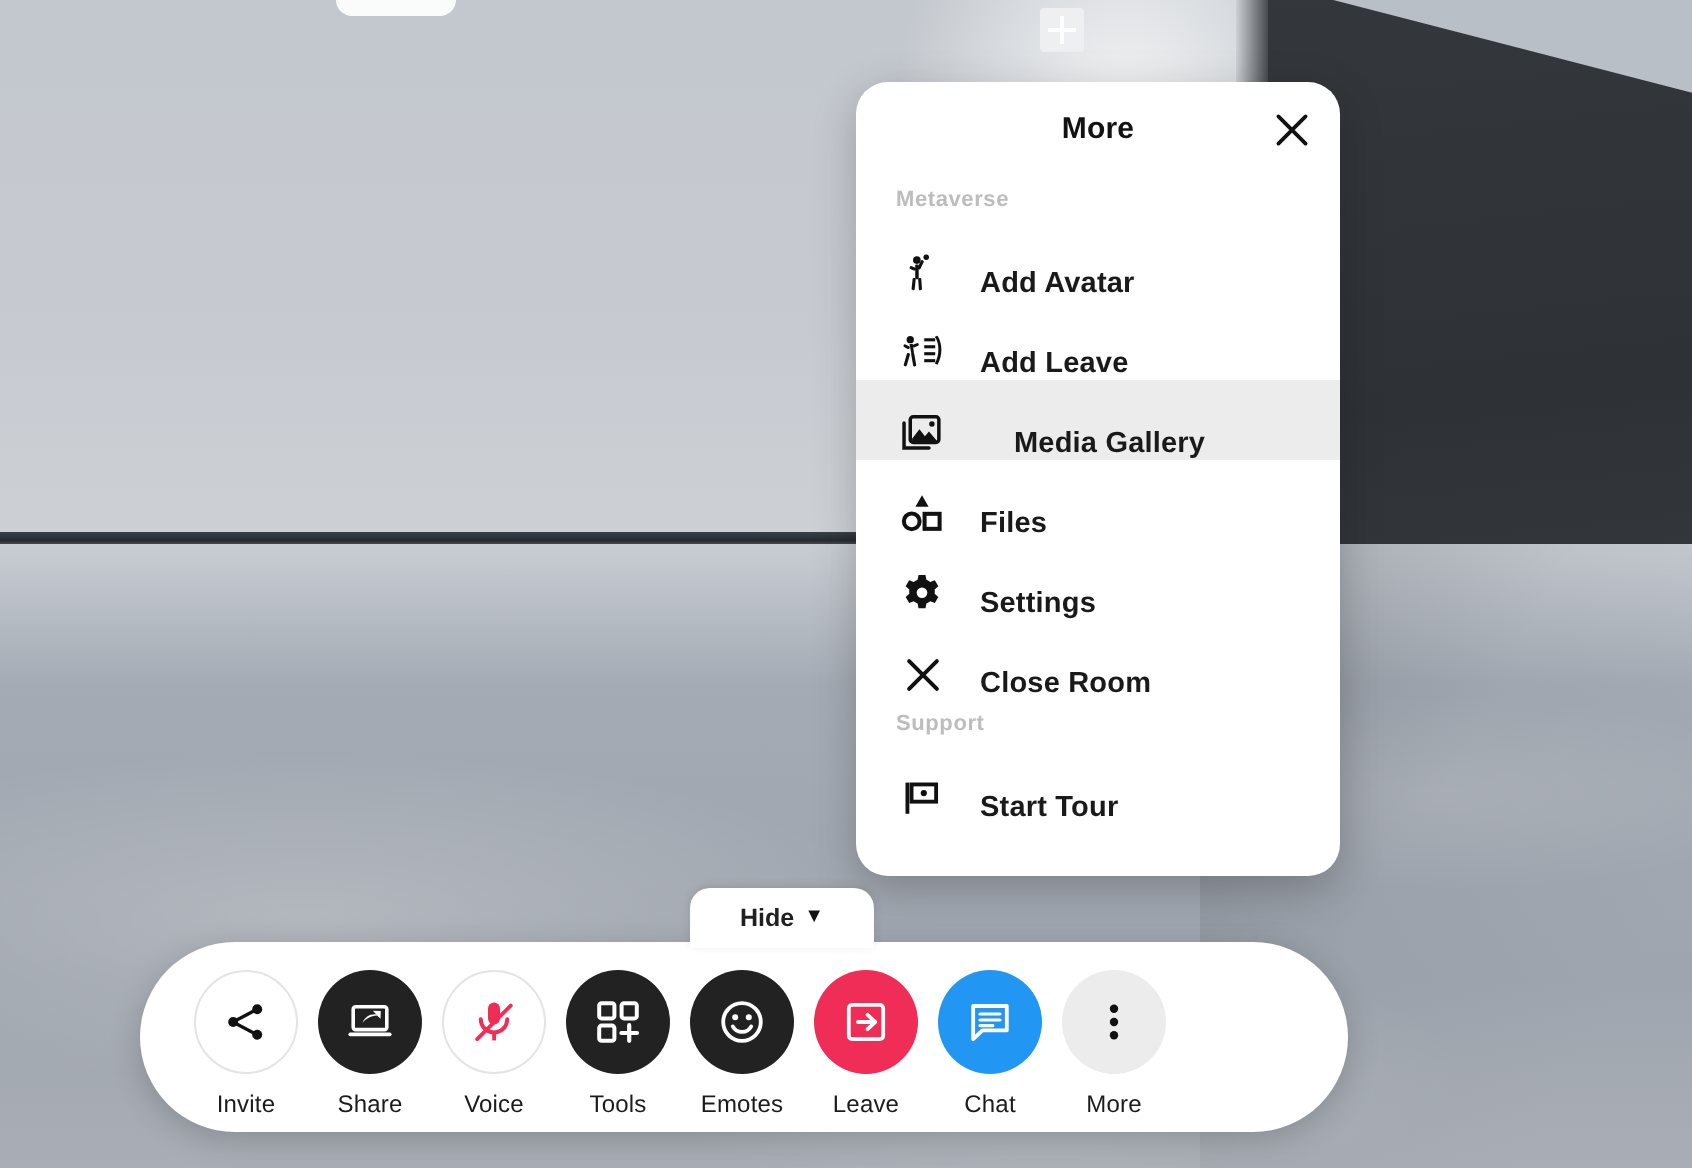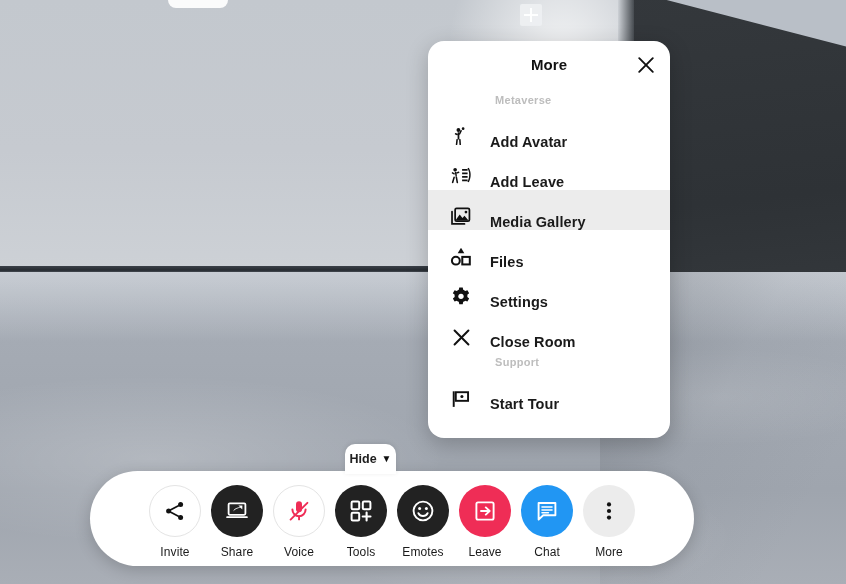--- a/index.html
+++ b/index.html
@@ -111,65 +111,64 @@
     position:absolute; right:8px; top:8px;
     width:32px; height:32px;
     display:flex; align-items:center; justify-content:center;
     cursor:pointer;
   }
 
   .section-label {
     padding: 6px 0 4px 20px;
     font-size:11px; font-weight:bold; color:#bdbdbd;
     letter-spacing:0.3px;
-    margin-left:47px;
   }
   .menu-item {
     display:flex; align-items:flex-end;
     height:40px;
     padding-left:20px;
     cursor:pointer;
     font-weight:bold;
   }
-  .menu-item.active { background:#ececec; }
+  .menu-item.active { background:#ececec;gap:17px; }
   .menu-icon {
     width:26px; height:26px;
     display:flex; align-items:center; justify-content:center;
     margin-right:16px;
     flex:0 0 auto;
   }
   .menu-label {
     font-size:14.5px; color:#1a1a1a; letter-spacing:0.1px;
   }
 
   
   .hide-pill {
     position:absolute;
     left:345px; top:444px;
-    width:51px; height:30px;
+    width:92px; height:30px;
     background:#ffffff;
     border-radius:10px 10px 0 0;
     display:flex; align-items:center; justify-content:center;
     gap:5px;
     cursor:pointer;
     box-shadow: 0 -1px 5px rgba(0,0,0,0.10);
     z-index:3;
   }
   .hide-label { font-size:12.5px; color:#202020; font-weight:600; }
   .hide-caret { font-size:10px; color:#101010; line-height:1; }
 
   
   .toolbar {
     position:absolute;
-    left:90px; top:471px;
+    left:70px; top:471px;
     width:604px; height:95px;
     background:#ffffff;
     border-radius:48px;
     box-shadow: 0 4px 16px rgba(0,0,0,0.18);
-    display:flex; align-items:flex-start; justify-content:center;
+    display:flex; align-items:flex-start; justify-content:flex-start;
     padding: 14px 22px 0 22px;
     box-sizing:border-box;
     z-index:2;
   }
   .tool {
     width:62px;
     display:flex; flex-direction:column; align-items:center;
     cursor:pointer;
   }
   .tool-circle {

